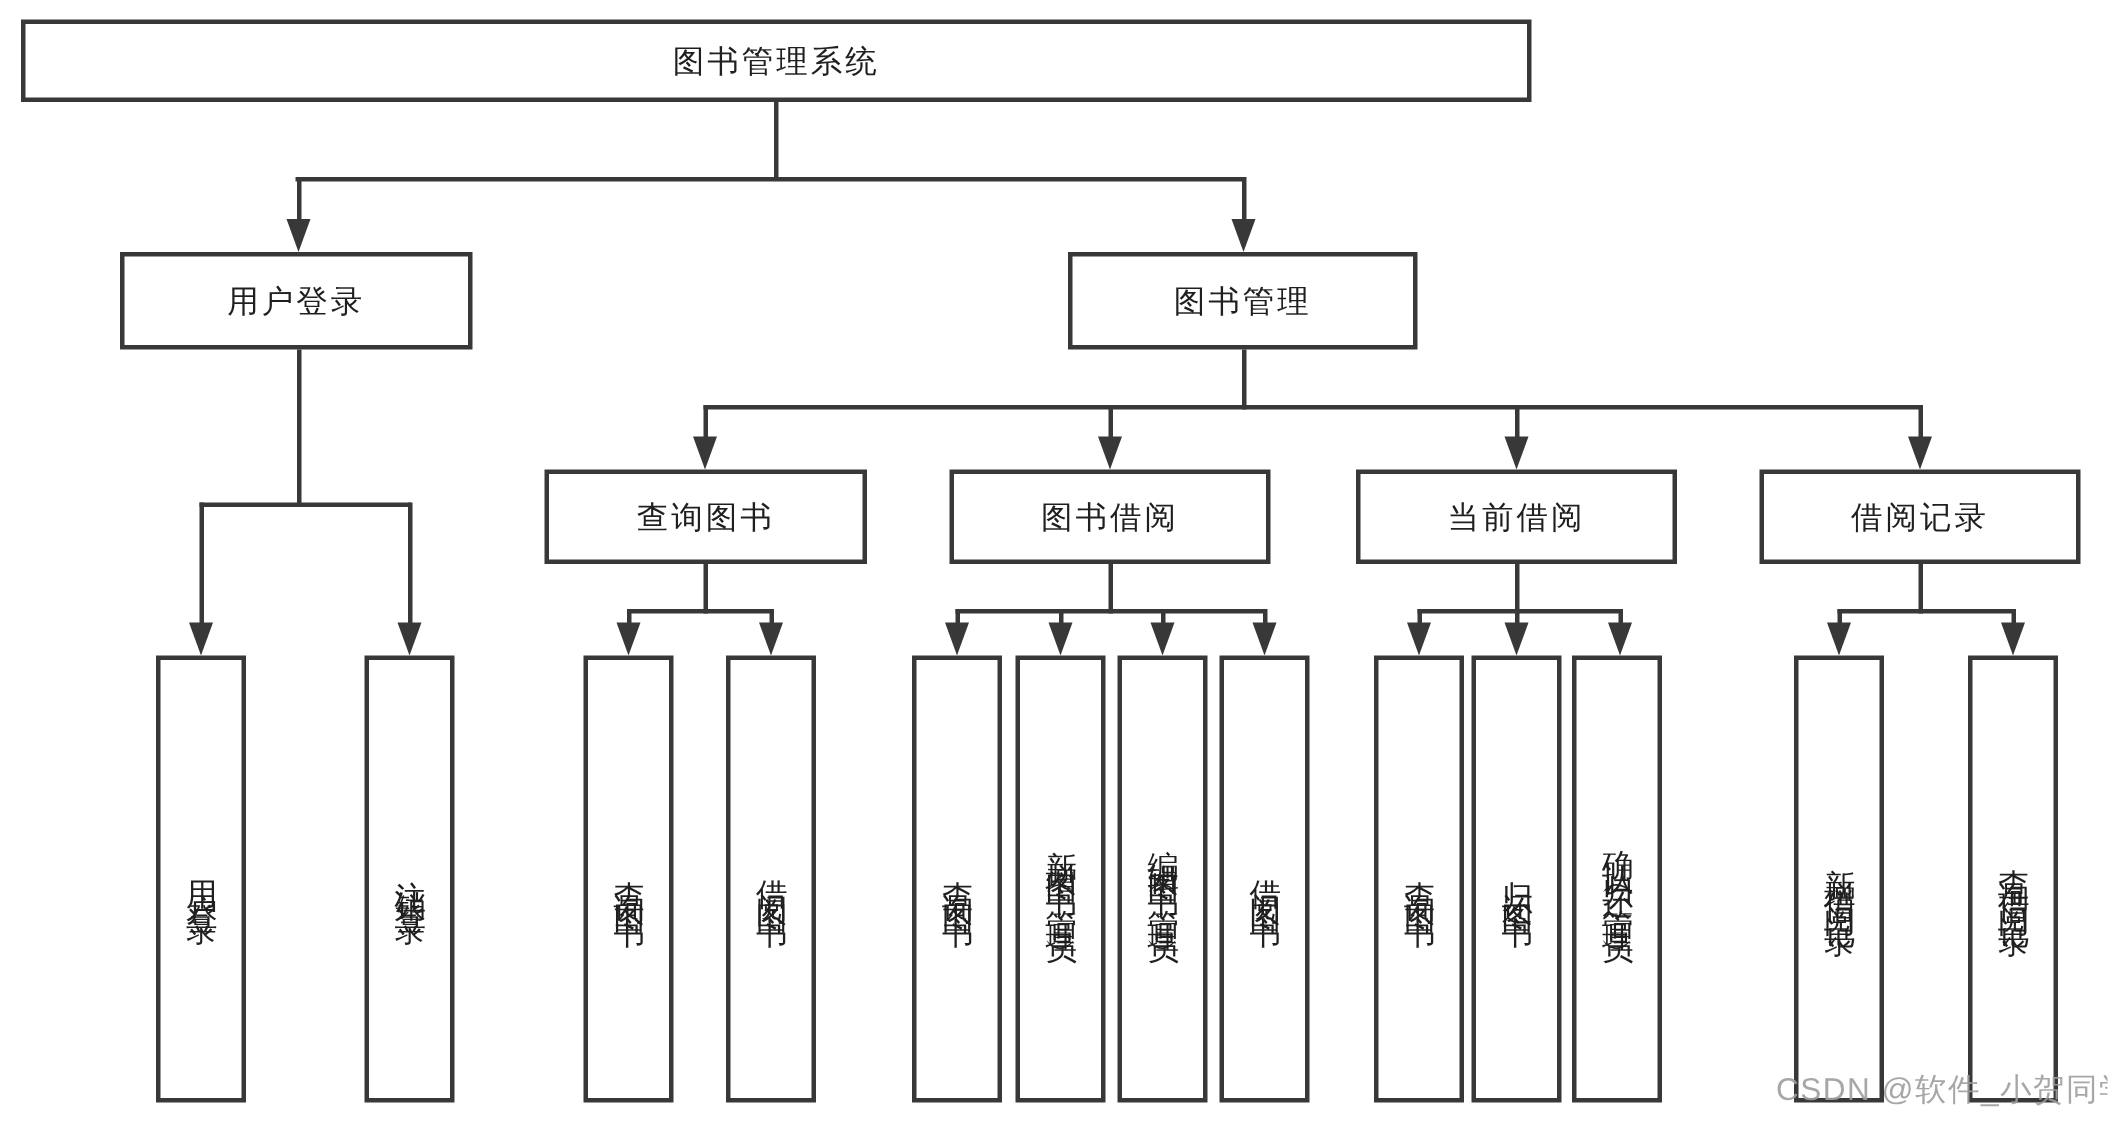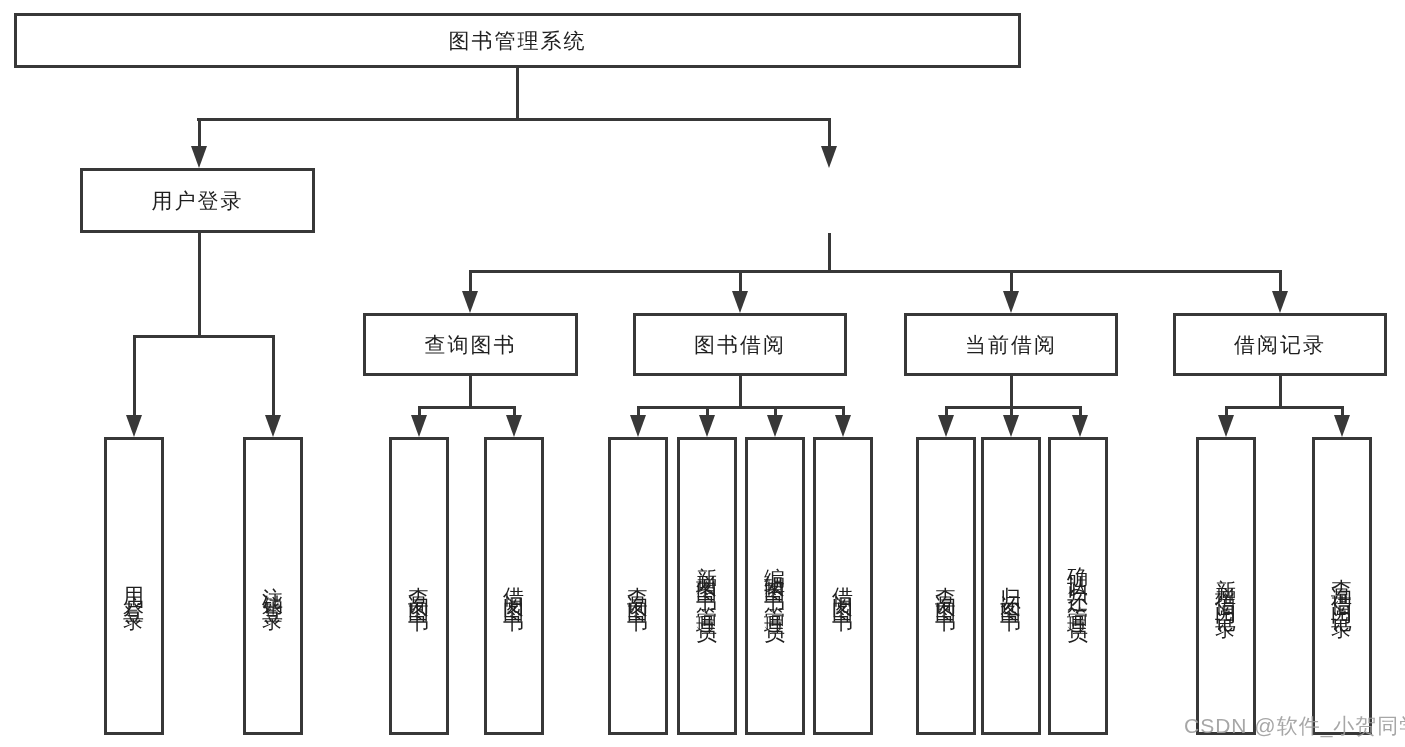--- a/index.html
+++ b/index.html
@@ -46,20 +46,23 @@
 
   <div class="vl" style="left:516px;top:68px;height:51px;"></div>
   <div class="hl" style="left:197px;top:118px;width:633px;"></div>
   <div class="vl" style="left:198px;top:118px;height:32px;"></div>
   <div class="vl" style="left:828px;top:118px;height:32px;"></div>
   <div class="ar" style="left:191px;top:146px;"></div>
   <div class="ar" style="left:821px;top:146px;"></div>
 
   <div class="box" style="left:80px;top:168px;width:235px;height:65px;">
     <span>用户登录</span>
+  </div>
+  <div class="box" style="left:712px;top:168px;width:233px;height:65px;">
+    <span>图书管理</span>
   </div>
 
   <div class="vl" style="left:198px;top:233px;height:105px;"></div>
   <div class="hl" style="left:133px;top:335px;width:141px;"></div>
   <div class="vl" style="left:133px;top:335px;height:84px;"></div>
   <div class="vl" style="left:272px;top:335px;height:84px;"></div>
   <div class="ar" style="left:126px;top:415px;"></div>
   <div class="ar" style="left:265px;top:415px;"></div>
 
   <div class="vl" style="left:828px;top:233px;height:40px;"></div>

